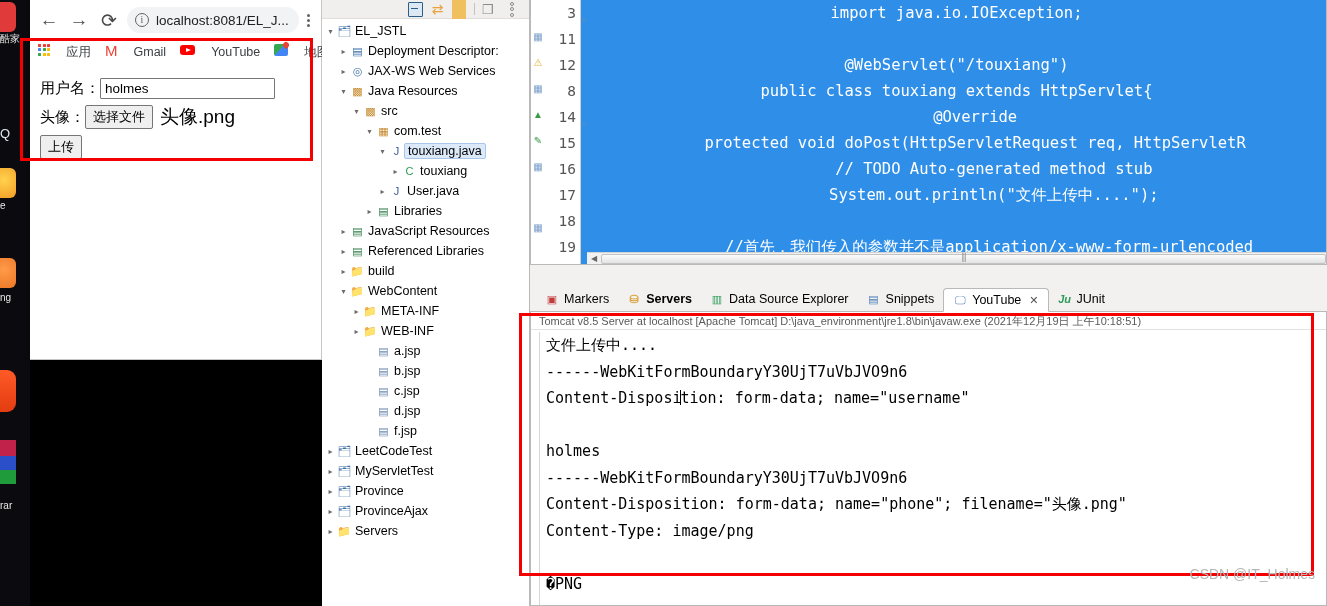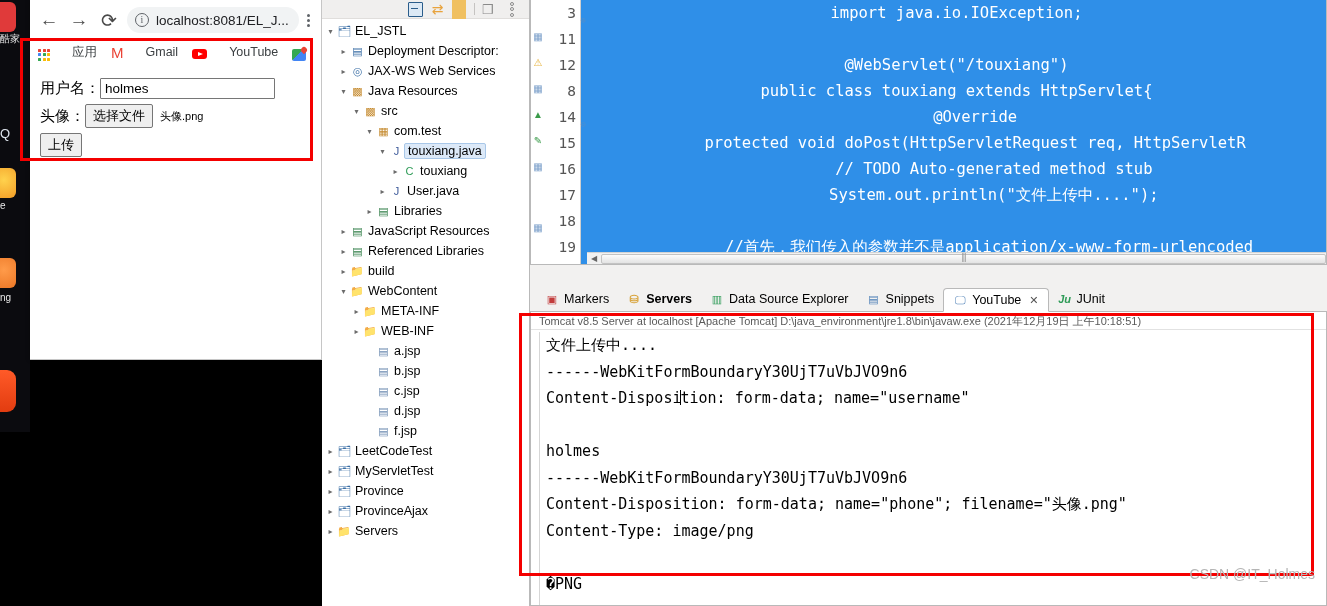--- a/index.html
+++ b/index.html
@@ -4,61 +4,61 @@
 <style>
   * { box-sizing: border-box; }
   html, body { margin:0; padding:0; }
   body {
     width:1327px; height:606px; overflow:hidden;
     font-family:"Liberation Sans", sans-serif;
     background:#000;
     position:relative;
   }
   
-  #desktop { position:absolute; left:0; top:0; width:30px; height:432px; background:#0b0b0f; overflow:hidden; }
+  #desktop { position:absolute; left:0; top:0; width:30px; height:606px; background:#0b0b0f; overflow:hidden; }
   .desk-ico { position:absolute; left:-14px; width:30px; height:30px; border-radius:6px; }
   .desk-lbl { position:absolute; left:0; color:#e8e8e8; font-size:10px; white-space:nowrap; }
 
   
   #browser { position:absolute; left:30px; top:0; width:292px; height:360px; background:#fff;
              border-right:1px solid #c6c6c6; border-bottom:1px solid #c6c6c6;
              box-shadow:0 0 4px rgba(0,0,0,.35); }
   #browser-toolbar { height:40px; display:flex; align-items:center; padding:0 4px; background:#fff; }
   .nav-btn { width:30px; height:30px; border:0; background:transparent; color:#4a4a4a; font-size:19px;
              display:flex; align-items:center; justify-content:center; cursor:pointer; }
   #omnibox { flex:1; height:26px; background:#f1f3f4; border-radius:13px; display:flex; align-items:center;
              padding:0 8px; margin-left:3px; overflow:hidden; }
   #omnibox .info-i { width:14px; height:14px; border:1.4px solid #5f6368; border-radius:50%; color:#5f6368;
              font-size:10px; line-height:11px; text-align:center; font-family:"Liberation Serif",serif;
              margin-right:7px; flex:none; }
   #omnibox .url { font-size:13.5px; color:#202124; white-space:nowrap; }
   #menu-dots { width:18px; display:flex; flex-direction:column; align-items:center; justify-content:center; gap:2px; }
   #menu-dots i { width:3px; height:3px; background:#5f6368; border-radius:50%; display:block; }
 
   #bookmarks { height:24px; display:flex; align-items:center; gap:14px; padding:0 8px; font-size:12.5px; color:#3c4043; }
-  .bm { display:flex; align-items:flex-end; gap:22px; white-space:nowrap; }
+  .bm { display:flex; align-items:flex-start; gap:16px; white-space:nowrap; }
   .bm-apps { display:grid; grid-template-columns:repeat(3,3px); grid-template-rows:repeat(3,3px); gap:1.5px; }
   .bm-apps i { width:3px; height:3px; display:block; border-radius:.5px; }
   .yt { width:15px; height:10px; background:#f00; border-radius:3px; position:relative; }
   .yt::after { content:""; position:absolute; left:6px; top:2.5px; border-left:5px solid #fff;
       border-top:2.5px solid transparent; border-bottom:2.5px solid transparent; }
   .maps { width:14px; height:12px; background:linear-gradient(135deg,#34a853 0 45%,#4285f4 45% 100%);
       border-radius:2px; position:relative; }
   .maps::after { content:""; position:absolute; right:-1px; top:-2px; width:6px; height:6px; background:#ea4335;
       border-radius:50% 50% 50% 0; transform:rotate(-45deg); }
 
   #page { position:absolute; left:0; top:64px; right:0; bottom:0; background:#fff; }
   #form-area { padding:14px 0 0 10px; font-size:14px; color:#000; }
   .frow { display:flex; align-items:center; margin-bottom:5px; }
   .flabel { font-size:15px; color:#000; }
   #username-input { width:175px; height:21px; border:1px solid #767676; border-radius:1px;
       padding:1px 4px; font-size:13.5px; font-family:"Liberation Sans",sans-serif; outline:none; background:#fff; }
   .btn-file, .btn-upload { border:1px solid #767676; background:#efefef; border-radius:2px;
       font-size:13px; padding:2px 7px; font-family:"Liberation Sans",sans-serif; cursor:pointer; color:#000; }
-  .fname { font-size:11px; margin-left:7px; }
+  .fname { font-size:19px; margin-left:7px; }
 
   
   #ide { position:absolute; left:322px; top:0; width:1005px; height:606px; background:#f2f1f0; overflow:hidden; }
 
   
   #explorer { position:absolute; left:0; top:0; width:208px; height:606px; background:#fff;
               border-right:1px solid #b9b9b9; overflow:hidden; }
   #explorer-toolbar { height:19px; background:#f0efee; display:flex; align-items:center; justify-content:flex-end;
               gap:7px; padding-right:10px; border-bottom:1px solid #e0dedc; }
   .tb-ico { width:15px; height:15px; position:relative; cursor:pointer; }

